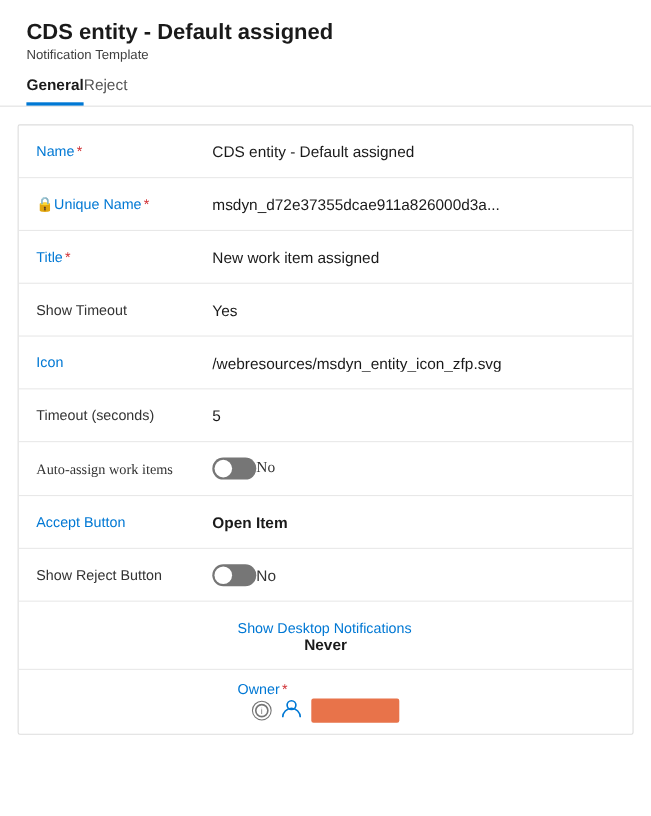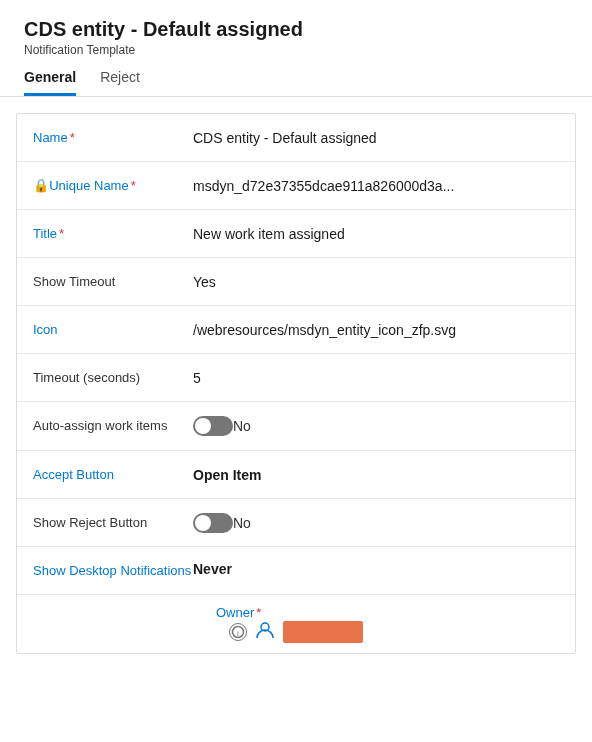--- a/index.html
+++ b/index.html
@@ -25,21 +25,20 @@
     }
 
     .page-subtitle {
       font-size: 12px;
       color: #404040;
       margin-bottom: 4px;
     }
 
     .tabs {
       display: flex;
-      gap: 24px;
       margin-top: 6px;
     }
 
     .tab {
       padding: 6px 0 8px 0;
       font-size: 14px;
       cursor: pointer;
       color: #555;
       border-bottom: 3px solid transparent;
       font-weight: 500;
@@ -232,21 +231,21 @@
       <div class="field-value truncated">/webresources/msdyn_entity_icon_zfp.svg</div>
     </div>
 
     <div class="form-row">
       <div class="field-label black">
         <span>Timeout (seconds)</span>
       </div>
       <div class="field-value">5</div>
     </div>
 
-    <div class="form-row" style="align-items: flex-start; padding-top:14px; padding-bottom:14px;">
+    <div class="form-row" style="align-items: center; padding-top:14px; padding-bottom:14px;font-family:Liberation Serif, serif;">
       <div class="field-label black" style="padding-top:2px;">
         <span>Auto-assign work items</span>
       </div>
       <div class="toggle-container">
         <div class="toggle off"></div>
         <span class="toggle-label">No</span>
       </div>
     </div>
 
     <div class="form-row">
@@ -259,21 +258,21 @@
     <div class="form-row">
       <div class="field-label black">
         <span>Show Reject Button</span>
       </div>
       <div class="toggle-container">
         <div class="toggle off"></div>
         <span class="toggle-label">No</span>
       </div>
     </div>
 
-    <div class="form-row" style="align-items: flex-start; padding-top:14px; padding-bottom:14px;">
+    <div class="form-row" style="align-items: center; padding-top:14px; padding-bottom:14px;flex-direction:column;">
       <div class="field-label" style="padding-top:2px;">
         <span>Show Desktop Notifications</span>
       </div>
       <div class="field-value bold">Never</div>
     </div>
 
     <div class="form-row">
       <div class="field-label">
         <span>Owner</span>
         <span class="required-star">*</span>

